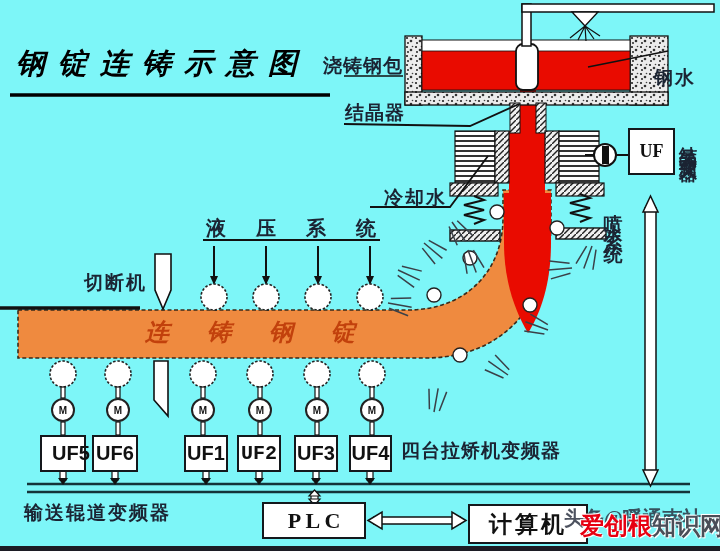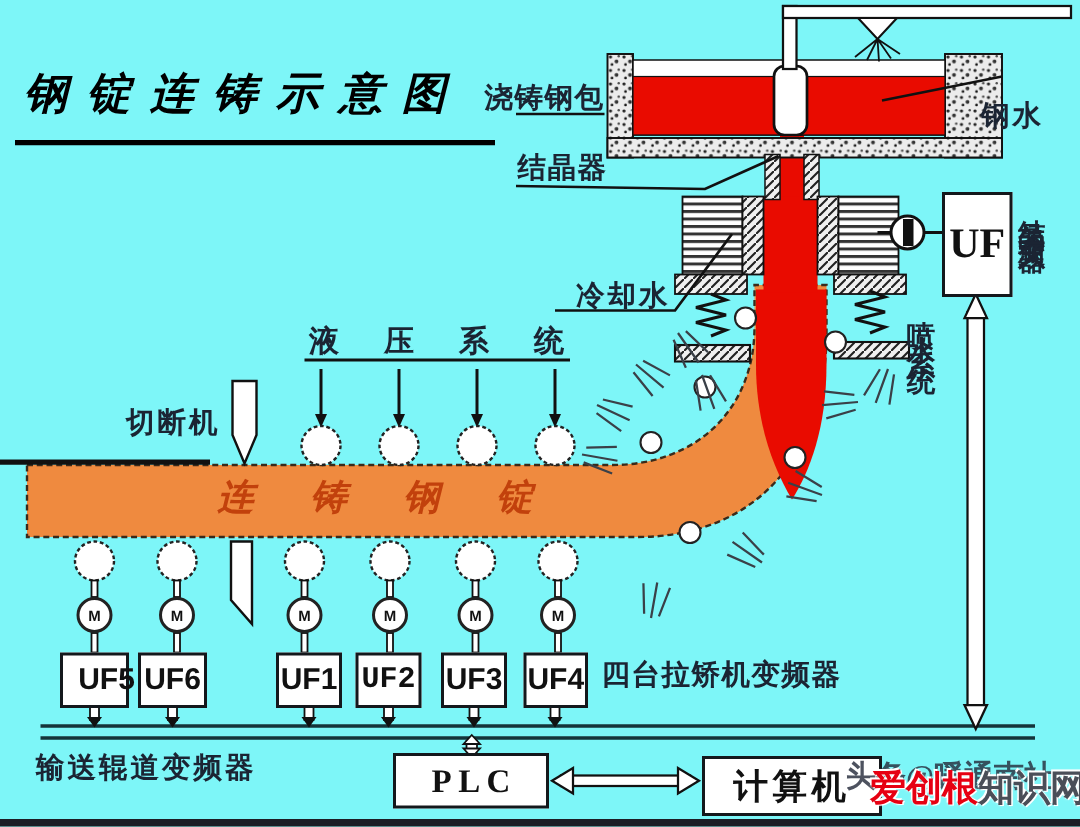--- a/index.html
+++ b/index.html
@@ -225,21 +225,21 @@
 <div class="lbl" style="left:345px;top:103px;font-size:19px;letter-spacing:1px;">结晶器</div>
 <div class="lbl" style="left:384px;top:188px;font-size:19px;letter-spacing:2px;">冷却水</div>
 <div class="lbl" style="left:206px;top:218px;font-size:20px;letter-spacing:30px;">液压系统</div>
 <div class="lbl" style="left:84px;top:273px;font-size:19px;letter-spacing:2px;">切断机</div>
 <div class="lbl" style="left:145px;top:320px;font-size:24px;letter-spacing:38px;color:#c2410c;font-style:italic;">连铸钢锭</div>
 <div class="lbl" style="left:401px;top:441px;font-size:19px;letter-spacing:1px;">四台拉矫机变频器</div>
 <div class="lbl" style="left:24px;top:503px;font-size:19px;letter-spacing:2px;">输送辊道变频器</div>
 <div class="lbl vtext" style="left:603px;top:198px;font-size:19px;letter-spacing:10px;">喷水系统</div>
 <div class="lbl vtext" style="left:678px;top:131px;font-size:18px;letter-spacing:4px;">结晶器变频器</div>
 
-<div class="box" style="left:628px;top:128px;width:47px;height:70px;font-size:28px;font-family:'Liberation Serif',serif;">
+<div class="box" style="left:628px;top:128px;width:47px;height:47px;font-size:18px;font-family:'Liberation Serif',serif;">
   <span>UF</span>
 </div>
 <div class="box" style="left:40px;top:435px;width:46px;height:37px;font-size:20px;font-family:'Liberation Sans',sans-serif;padding-left:16px;">
   <span>UF5</span>
 </div>
 <div class="box" style="left:92px;top:435px;width:46px;height:37px;font-size:20px;font-family:'Liberation Sans',sans-serif;">
   <span>UF6</span>
 </div>
 <div class="box" style="left:184px;top:435px;width:44px;height:37px;font-size:20px;font-family:'Liberation Sans',sans-serif;">
   <span>UF1</span>

